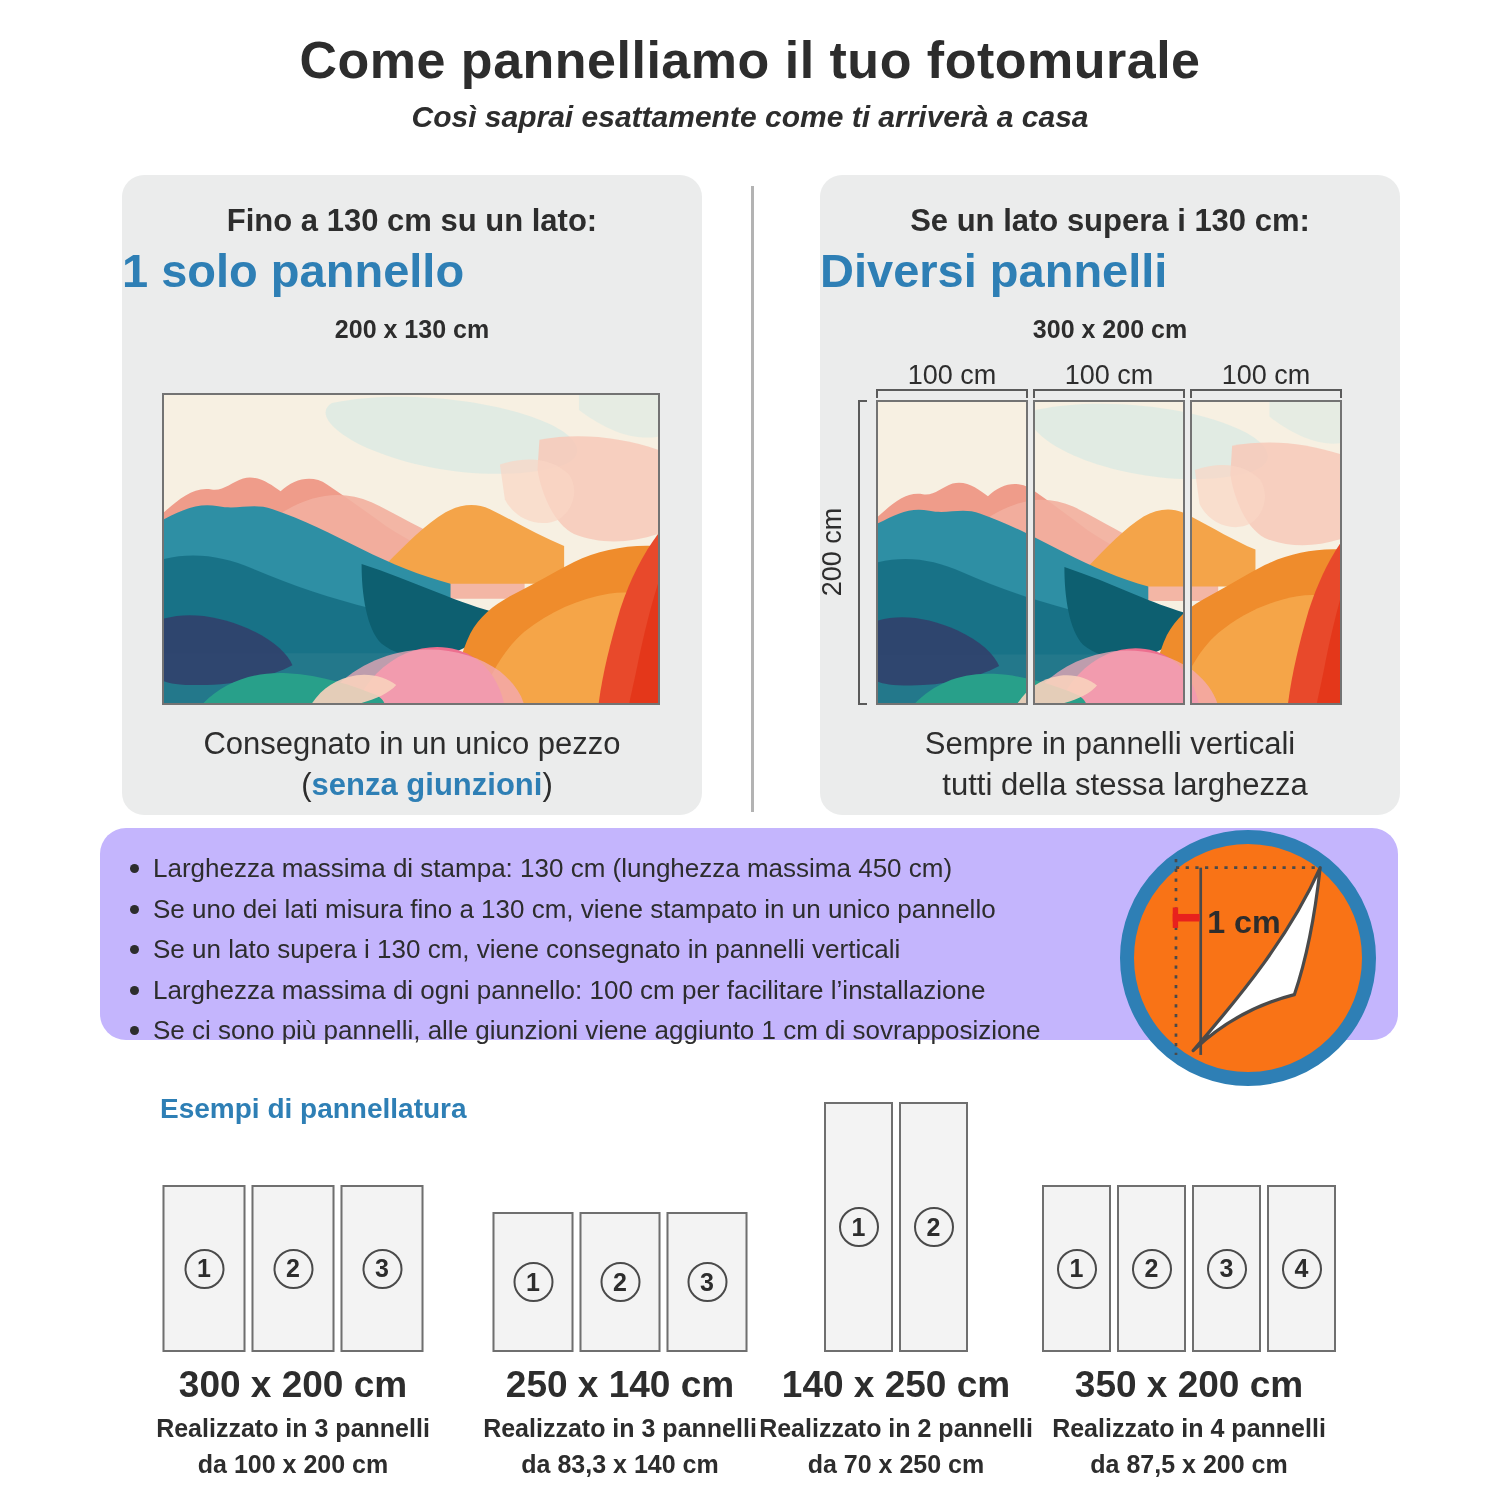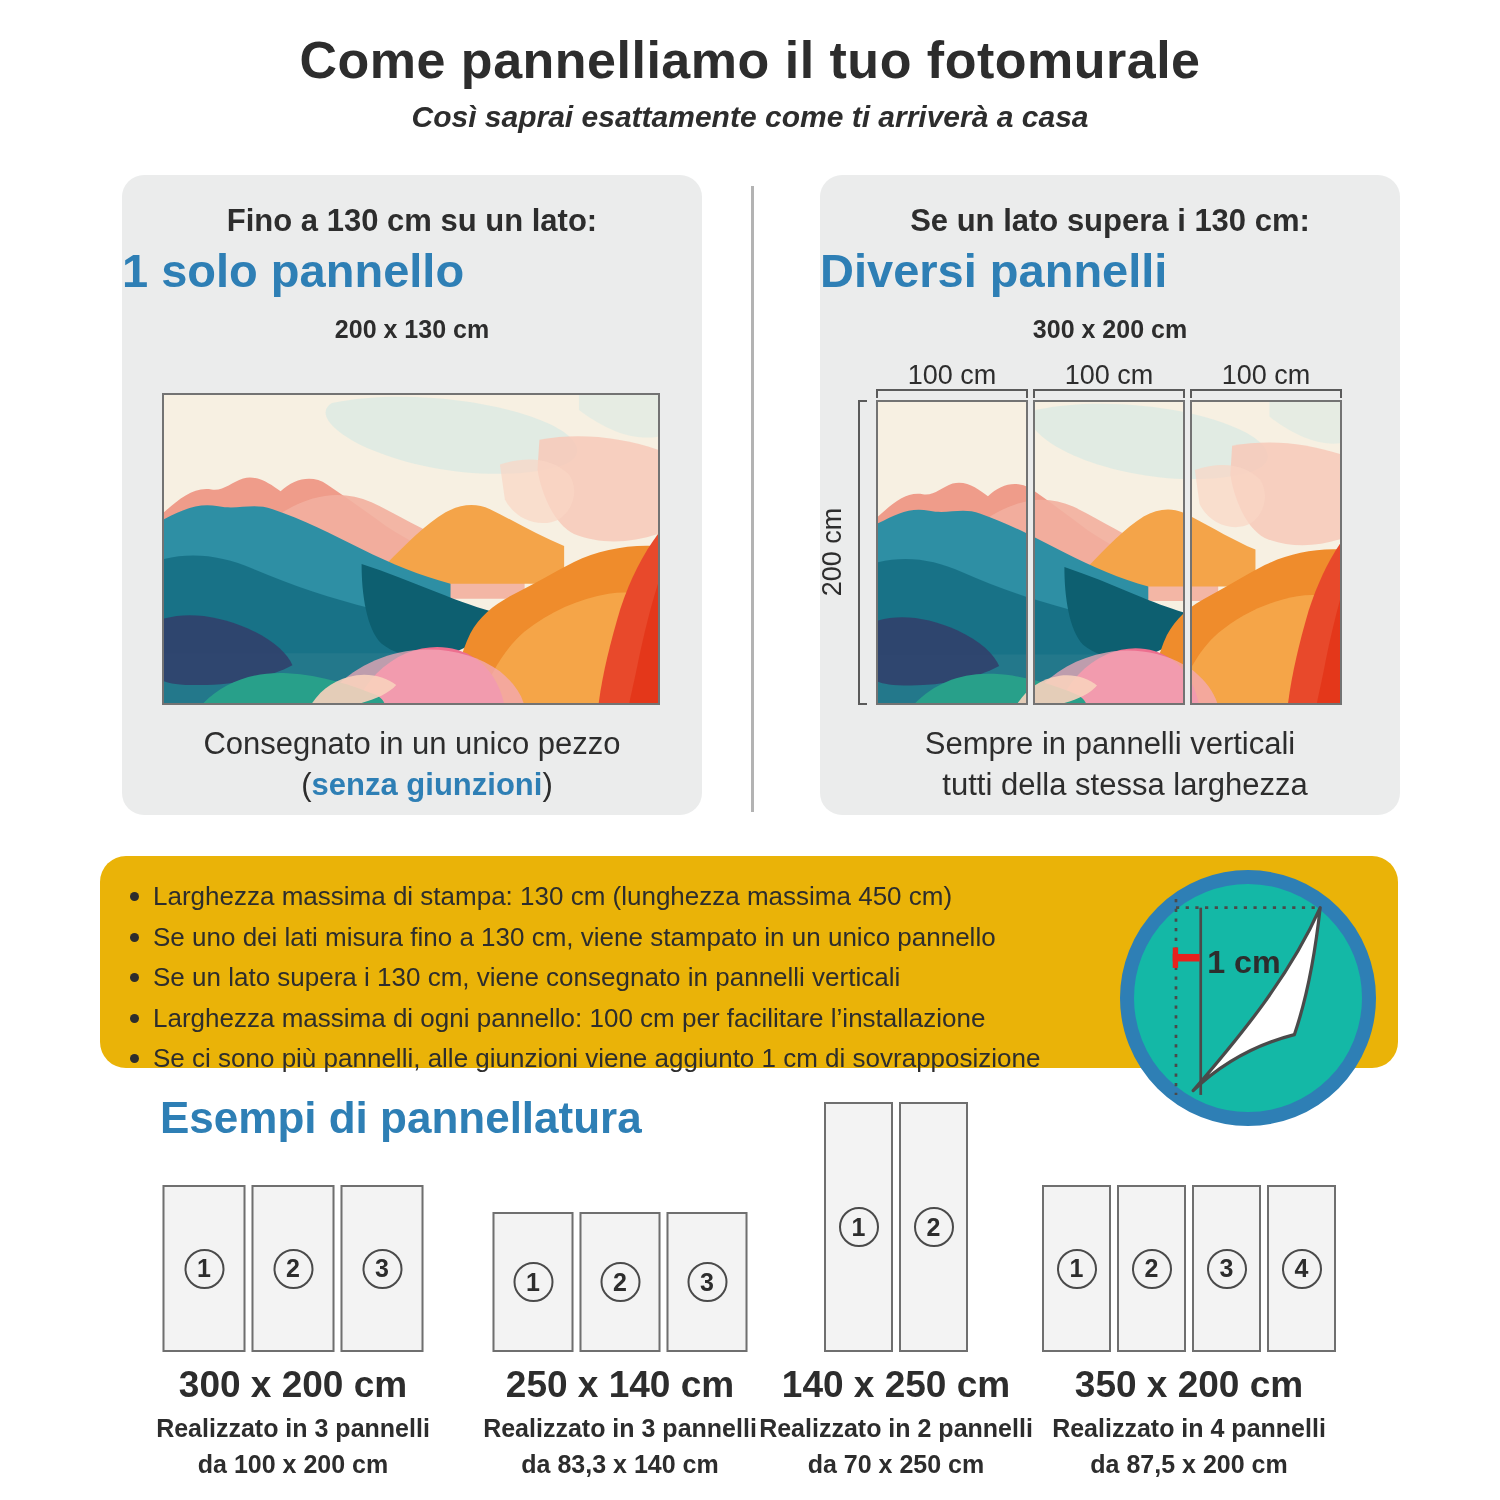--- a/index.html
+++ b/index.html
@@ -29,30 +29,30 @@
   .dim-label{top:360px;width:152px;text-align:center;font-size:27px;font-weight:500;}
   .bracket-h{top:389px;width:152px;height:9px;box-sizing:border-box;border-top:2px solid #5a5a5a;border-left:2px solid #5a5a5a;border-right:2px solid #5a5a5a;}
   .bracket-v{left:858px;top:400px;width:9px;height:305px;box-sizing:border-box;border-left:2px solid #5a5a5a;border-top:2px solid #5a5a5a;border-bottom:2px solid #5a5a5a;}
   .vlabel{left:770px;top:536px;width:124px;height:32px;line-height:32px;text-align:center;font-size:27px;font-weight:500;transform:rotate(-90deg);}
 
   .rpanel{position:absolute;top:400px;width:152px;height:305px;box-sizing:border-box;border:2px solid #737373;overflow:hidden;background:#f7f0e2;}
   .rpanel svg{position:absolute;top:0;width:466px;height:301px;}
   #rp1{left:876px;} #rp2{left:1033px;} #rp3{left:1190px;}
   #rp1 svg{left:0;} #rp2 svg{left:-157px;} #rp3 svg{left:-314px;}
 
-  .info-box{left:100px;top:856px;width:1298px;height:212px;background:#eab308;border-radius:26px;box-sizing:border-box;padding:25px 0 0 30px;}
+  .info-box{left:100px;top:828px;width:1298px;height:212px;background:#c4b5fd;border-radius:26px;box-sizing:border-box;padding:25px 0 0 30px;}
   .bullet{display:flex;align-items:flex-start;margin-bottom:9.5px;}
   .bullet-dot{width:9px;height:9px;border-radius:50%;background:#2d2d2d;margin:11px 14px 0 0;flex:none;}
   .bullet-text{font-size:26px;font-weight:500;white-space:nowrap;}
 
-  .overlap-circle{left:1120px;top:870px;width:256px;height:256px;box-sizing:border-box;border:14px solid #2e7fb5;border-radius:50%;background:#14b8a6;z-index:3;}
+  .overlap-circle{left:1120px;top:830px;width:256px;height:256px;box-sizing:border-box;border:14px solid #2e7fb5;border-radius:50%;background:#f97316;z-index:3;}
   .overlap-circle svg{display:block;width:226px;height:226px;}
   .curl-text{font-family:"Liberation Sans",sans-serif;font-size:30px;font-weight:bold;fill:#2d2d2d;}
 
-  .examples-heading{left:160px;top:1093px;width:600px;font-size:44px;font-weight:bold;color:#2e7fb5;}
+  .examples-heading{left:160px;top:1093px;width:600px;font-size:28px;font-weight:bold;color:#2e7fb5;}
 
   .ex-group{position:absolute;top:1102px;width:330px;}
   .ex-stage{position:relative;height:250px;}
   .ex-row{position:absolute;bottom:0;left:50%;transform:translateX(-50%);display:flex;gap:6px;align-items:flex-end;}
   .ex-panel{box-sizing:border-box;background:#f3f3f3;border:2px solid #6f6f6f;display:flex;align-items:center;justify-content:center;}
   .g1 .ex-panel{width:83px;height:167px;}
   .g2 .ex-panel{width:81px;height:140px;}
   .g3 .ex-panel{width:69px;height:250px;}
   .g4 .ex-panel{width:69px;height:167px;}
   .num-circle{width:40px;height:40px;box-sizing:border-box;border:2px solid #4a4a4a;border-radius:50%;display:flex;align-items:center;justify-content:center;font-size:25px;font-weight:bold;color:#2d2d2d;background:#f3f3f3;}

